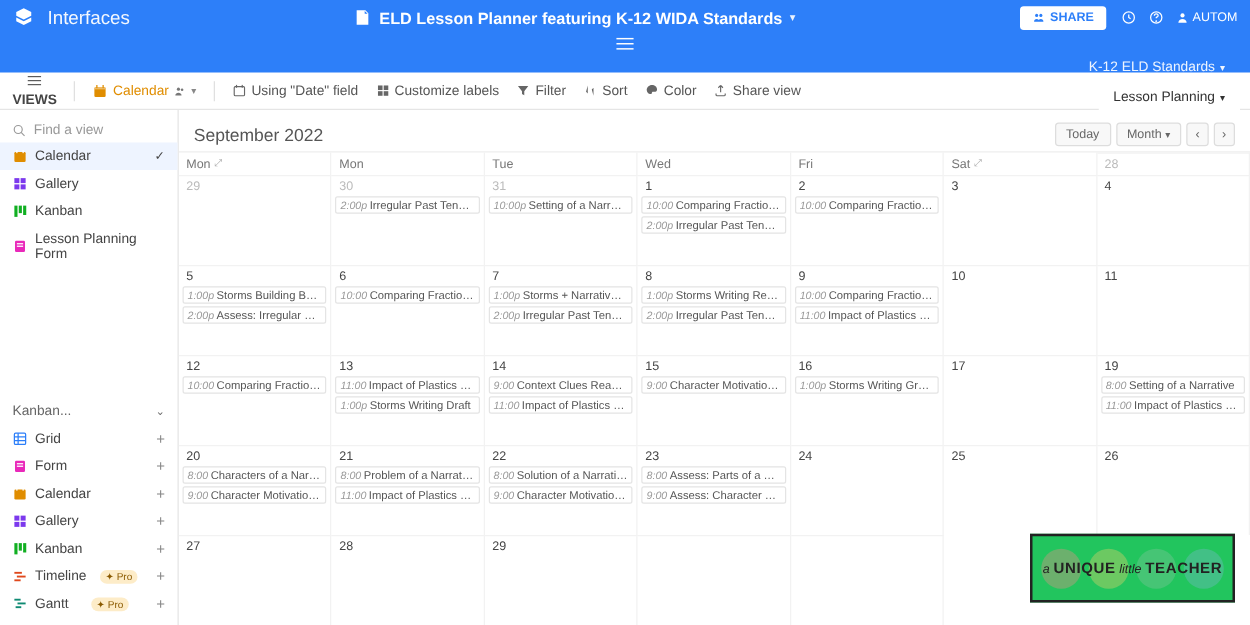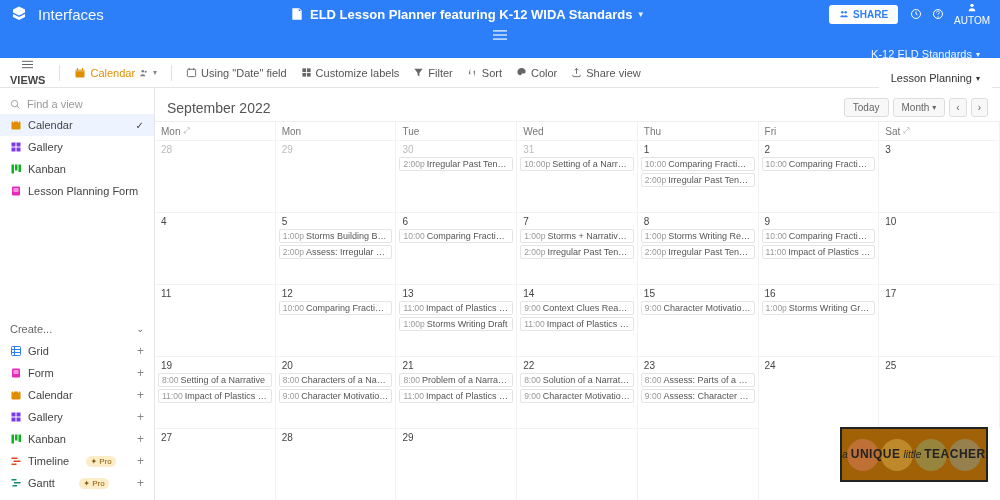--- a/index.html
+++ b/index.html
@@ -23,21 +23,21 @@
 .tabbar .add-import { color: rgba(255,255,255,0.9); font-size: 11px; padding: 6px 10px; display: flex; align-items: center; gap: 5px; }
 
 .toolbar { height: 30px; border-bottom: 1px solid #e5e5e5; display: flex; align-items: center; padding: 0 10px; gap: 14px; font-size: 11px; color: #555; }
 .toolbar .item { display: flex; align-items: center; gap: 4px; cursor: pointer; }
 .toolbar .views-btn { font-weight: 700; color: #444; flex-direction: column; }
 .toolbar .cal-name { color: #e08d00; display: flex; align-items: center; gap: 4px; }
 .toolbar .cal-name .caret { font-size: 8px; color: #888; }
 .toolbar .sep { width: 1px; height: 16px; background: #e0e0e0; }
 
 .main { display: flex; height: calc(500px - 28px - 30px - 30px); }
-.sidebar { width: 155px; border-right: 1px solid #e5e5e5; display: flex; flex-direction: column; padding: 6px 0; }
+.sidebar { width: 143px; border-right: 1px solid #e5e5e5; display: flex; flex-direction: column; padding: 6px 0; }
 .sidebar .search { padding: 4px 10px; color: #999; display: flex; align-items: center; gap: 6px; font-size: 11px; }
 .sidebar .view-item { padding: 5px 10px; display: flex; align-items: center; gap: 6px; font-size: 11px; color: #444; cursor: pointer; }
 .sidebar .view-item.active { background: #eef4ff; }
 .sidebar .view-item .vicon { width: 12px; height: 12px; display: flex; align-items: center; justify-content: center; }
 .sidebar .view-item .check { margin-left: auto; font-size: 10px; color: #444; }
 .sidebar .view-item .gear { margin-left: auto; font-size: 10px; color: #bbb; }
 .sidebar .spacer { flex: 1; }
 .sidebar .create-hdr { padding: 5px 10px; font-size: 11px; color: #666; display: flex; align-items: center; }
 .sidebar .create-hdr .caret { margin-left: auto; font-size: 9px; }
 .sidebar .create-item { padding: 4px 10px; display: flex; align-items: center; gap: 6px; font-size: 11px; color: #444; cursor: pointer; }
@@ -50,24 +50,24 @@
 .cal-hdr .spacer { flex: 1; }
 .cal-hdr .btn { font-size: 10px; color: #666; border: 1px solid #ddd; background: #f8f8f8; padding: 3px 8px; border-radius: 3px; cursor: pointer; display: flex; align-items: center; gap: 3px; }
 .cal-hdr .btn + .btn { margin-left: 4px; }
 
 .cal-grid { flex: 1; display: grid; grid-template-columns: repeat(7, 1fr); grid-template-rows: 18px repeat(5, 1fr); border-top: 1px solid #eee; }
 .cal-grid .dayhdr { font-size: 10px; color: #777; padding: 2px 6px; border-right: 1px solid #f2f2f2; display: flex; align-items: center; gap: 3px; }
 .cal-grid .cell { border-right: 1px solid #f2f2f2; border-top: 1px solid #f2f2f2; padding: 3px 3px; overflow: hidden; position: relative; }
 .cal-grid .cell .daynum { font-size: 10px; color: #444; padding: 0 3px 2px; }
 .cal-grid .cell.outmonth .daynum { color: #bbb; }
 .cal-grid .event { background: #fff; border: 1px solid #e4e4e4; border-radius: 2px; padding: 1px 3px; font-size: 9px; color: #555; white-space: nowrap; overflow: hidden; text-overflow: ellipsis; margin-bottom: 2px; cursor: pointer; }
-.cal-grid .event .time { color: #999; margin-right: 2px; font-size: 8.5px; }
+.cal-grid .event .time { color: #999; margin-right: 2px; font-size: 8.5px; font-style: italic; }
 .cal-grid .dayhdr .expand { font-size: 8px; color: #aaa; }
 
-.logo-overlay { position: absolute; right: 12px; bottom: 18px; width: 148px; height: 55px; border: 2px solid #222; background: #a16207; display: flex; align-items: center; justify-content: center; font-size: 12px; }
+.logo-overlay { position: absolute; right: 12px; bottom: 18px; width: 164px; height: 55px; border: 2px solid #222; background: #22c55e; display: flex; align-items: center; justify-content: center; font-size: 12px; }
 .logo-overlay .globes { position: absolute; inset: 4px; display: flex; justify-content: space-around; align-items: center; opacity: 0.35; }
 .logo-overlay .globes span { width: 32px; height: 32px; border-radius: 50%; }
 .logo-overlay .txt { position: relative; font-family: Georgia, serif; color: #222; }
 .logo-overlay .txt .b { font-weight: 700; letter-spacing: 0.5px; }
 .logo-overlay .txt .s { font-style: italic; font-size: 10px; }
 
 svg { display: block; }
 </style>
 </head>
 <body>
@@ -106,21 +106,21 @@
           <path d="M12 7v5l3 2"></path>
         </svg>
       </span>
     <span>
         <svg width="12" height="12" viewBox="0 0 24 24" fill="none" stroke="#fff" stroke-width="2">
           <circle cx="12" cy="12" r="9"></circle>
           <path d="M9 9c0-1.5 1.5-3 3-3s3 1.5 3 3-1.5 2-3 3v1"></path>
           <circle cx="12" cy="18" r="0.5" fill="#fff"></circle>
         </svg>
       </span>
-    <span style="display:flex;align-items:center;gap:3px;flex-direction:column;">
+    <span style="display:flex;align-items:center;gap:3px;">
       <svg width="10" height="10" viewBox="0 0 24 24" fill="#fff">
           <circle cx="12" cy="8" r="4"></circle>
           <path d="M4 22c0-4 4-7 8-7s8 3 8 7"></path>
         </svg>
       <span>AUTOM</span>
     </span>
   </div>
 </div>
 
 <div class="tabbar">
@@ -264,21 +264,21 @@
               <rect x="4" y="3" width="16" height="18" rx="2"></rect>
               <rect x="7" y="7" width="10" height="2" fill="#fff"></rect>
               <rect x="7" y="11" width="10" height="2" fill="#fff"></rect>
             </svg>
           </span>
           <span>Lesson Planning Form</span>
         </div>
       </div>
     <div class="spacer"></div>
     <div class="create-hdr">
-      <span>Create...</span>
+      <span>Kanban...</span>
       <span class="caret">⌄</span>
     </div>
     <div id="create-mount">
         <div class="create-item">
           <span class="vicon">
             <svg width="12" height="12" viewBox="0 0 24 24" fill="#2d7ff9">
               <rect x="3" y="3" width="18" height="18" rx="2" fill="none" stroke="#2d7ff9" stroke-width="2"></rect>
               <line x1="3" y1="9" x2="21" y2="9" stroke="#2d7ff9" stroke-width="2"></line>
               <line x1="3" y1="15" x2="21" y2="15" stroke="#2d7ff9" stroke-width="2"></line>
               <line x1="9" y1="3" x2="9" y2="21" stroke="#2d7ff9" stroke-width="2"></line>
@@ -381,23 +381,20 @@
         <div class="dayhdr">
           <span>Mon</span>
         </div>
         <div class="dayhdr">
           <span>Tue</span>
         </div>
         <div class="dayhdr">
           <span>Wed</span>
         </div>
         <div class="dayhdr">
-          <span>Thu</span>
-        </div>
-        <div class="dayhdr">
           <span>Fri</span>
         </div>
         <div class="dayhdr">
           <span>Sat</span>
           <span class="expand">⤢</span>
         </div>
         <div class="cell outmonth">
           <div class="daynum">28</div>
         </div>
         <div class="cell outmonth">
@@ -504,20 +501,23 @@
         <div class="cell">
           <div class="daynum">23</div>
           <div class="event"><span class="time">8:00</span><span>Assess: Parts of a Narrative</span></div>
           <div class="event"><span class="time">9:00</span><span>Assess: Character Motivation</span></div>
         </div>
         <div class="cell">
           <div class="daynum">24</div>
         </div>
         <div class="cell">
           <div class="daynum">25</div>
+        </div>
+        <div class="cell">
+          <div class="daynum">26</div>
         </div>
         <div class="cell">
           <div class="daynum">27</div>
         </div>
         <div class="cell">
           <div class="daynum">28</div>
         </div>
         <div class="cell">
           <div class="daynum">29</div>
         </div>

